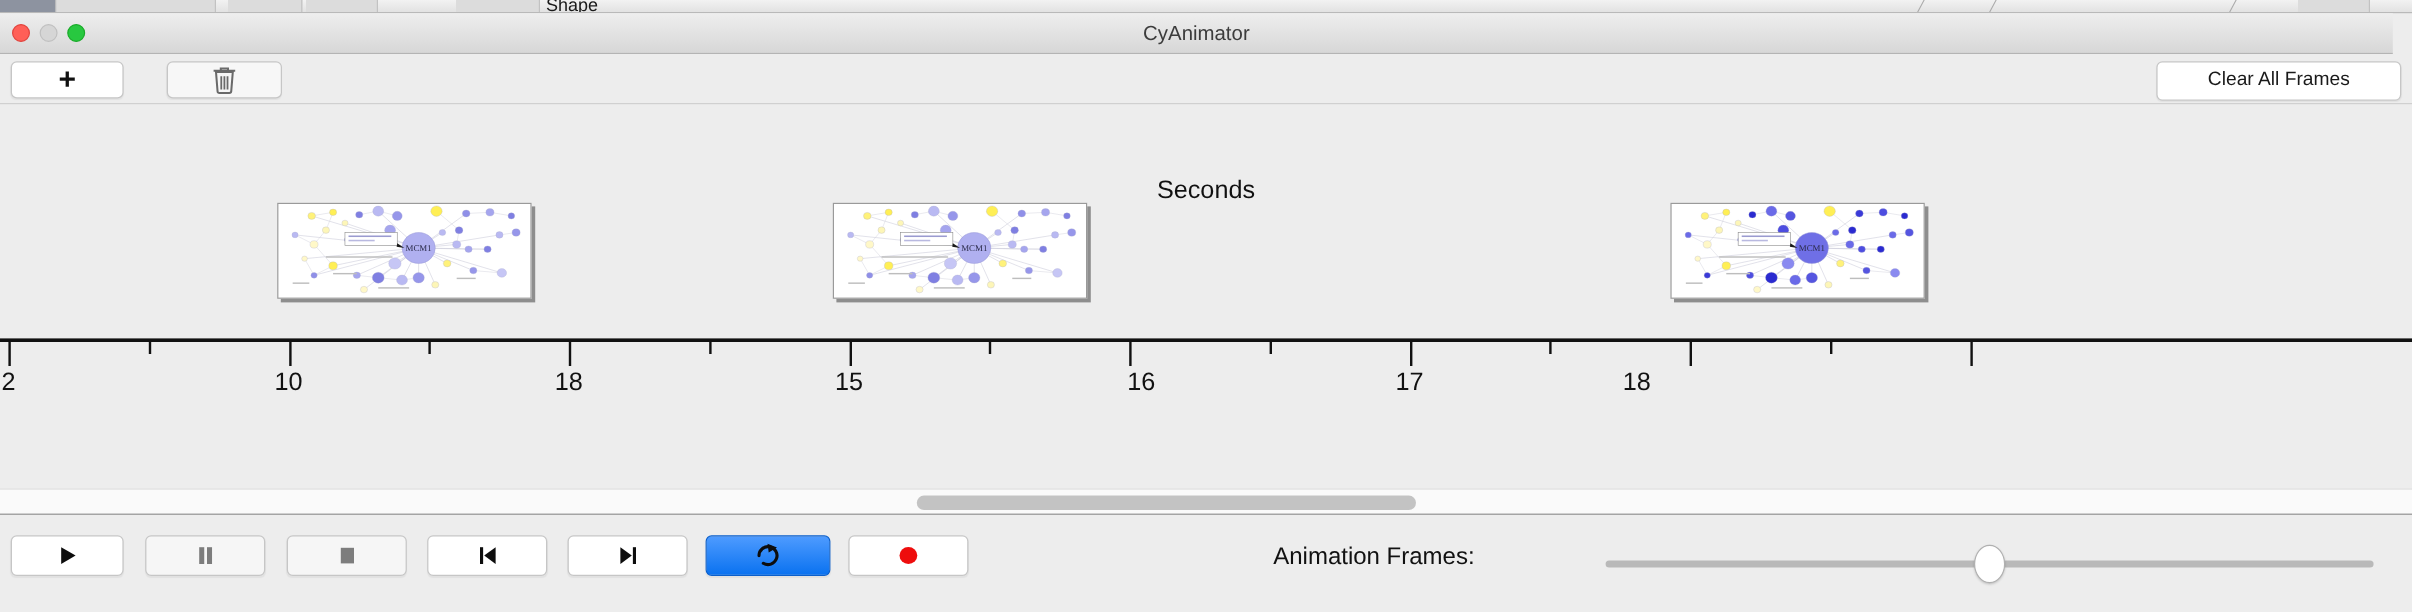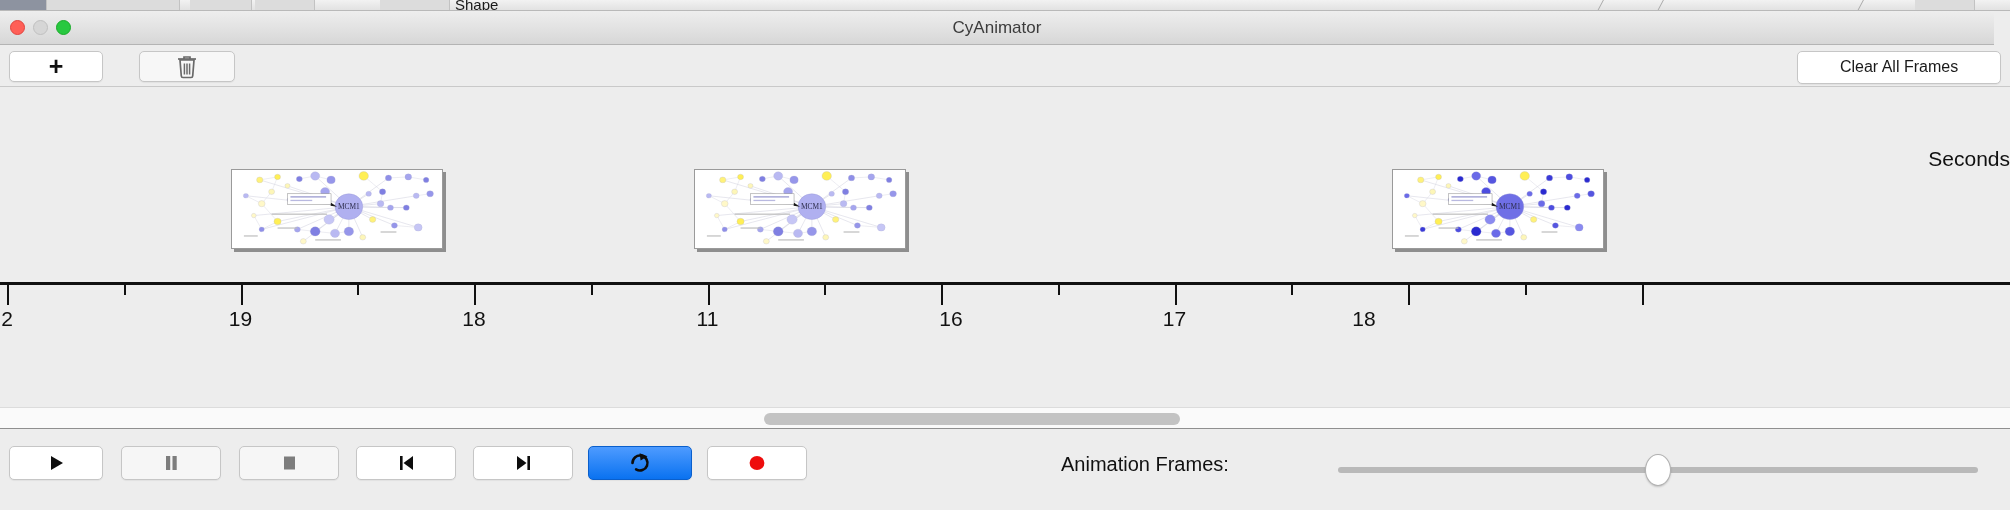--- a/index.html
+++ b/index.html
@@ -96,21 +96,21 @@
   .tick { position: absolute; top: 3px; width: 2px; background: #111; }
   .tick.major { height: 20px; }
   .tick.minor { height: 10px; }
   .tick-label {
     position: absolute; top: 25px;
     font-size: 21px; color: #111; transform: translateX(-50%);
     white-space: nowrap;
   }
   .axis-title {
     position: absolute; top: 60px; left: 0; width: 2010px;
-    text-align: right; font-size: 21px; color: #111;
+    text-align: center; font-size: 21px; color: #111;
   }
 
   
   .hscroll {
     position: absolute; left: 0; top: 407px; width: 2010px; height: 22px;
     background: #fafafa;
     border-top: 1px solid #dcdcdc;
     border-bottom: 1px solid #8f8f8f;
   }
   .hthumb {
@@ -494,23 +494,23 @@
         <div class="tick major" style="left: 1408px;"></div>
         <div class="tick major" style="left: 1641.5px;"></div>
         <div class="tick minor" style="left: 123.755px;"></div>
         <div class="tick minor" style="left: 357.255px;"></div>
         <div class="tick minor" style="left: 590.755px;"></div>
         <div class="tick minor" style="left: 824.255px;"></div>
         <div class="tick minor" style="left: 1057.75px;"></div>
         <div class="tick minor" style="left: 1291.25px;"></div>
         <div class="tick minor" style="left: 1524.75px;"></div>
         <div class="tick-label" style="left: 7.005px;">2</div>
-        <div class="tick-label" style="left: 240.505px;">19</div>
+        <div class="tick-label" style="left: 240.505px;">10</div>
         <div class="tick-label" style="left: 474.005px;">18</div>
-        <div class="tick-label" style="left: 707.505px;">11</div>
+        <div class="tick-label" style="left: 707.505px;">15</div>
         <div class="tick-label" style="left: 941.005px; margin-left: 10px;">16</div>
         <div class="tick-label" style="left: 1174.5px;">17</div>
         <div class="tick-label" style="left: 1364px;">18</div>
       </div>
     <div class="axis-title">Seconds</div>
   </div>
 
   <div class="hscroll">
     <div class="hthumb" id="hthumb" style="left: 38%; width: 20.7%;"></div>
   </div>

